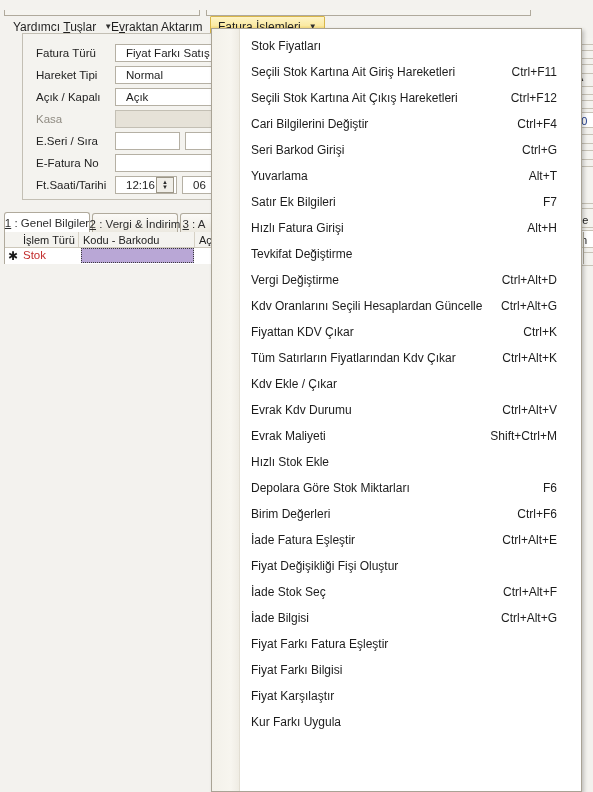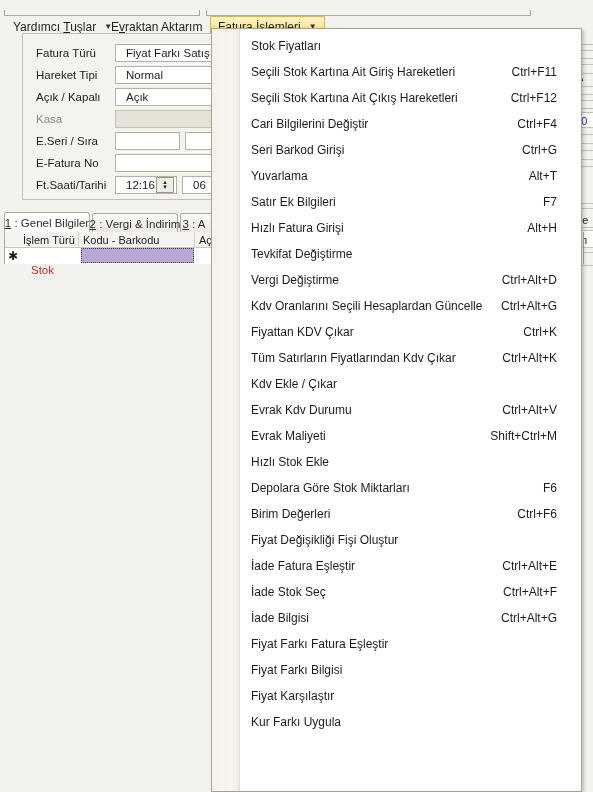--- a/index.html
+++ b/index.html
@@ -185,25 +185,24 @@
   .row-marker {
     position: absolute;
     left: 2px; top: 1px;
     width: 12px;
     font-size: 12px;
     color: #1b1b1b;
     text-align: center;
   }
   .cell-txt {
     position: absolute;
-    top: 16px;
+    top: 1px;
     font-size: 11.5px;
     color: #c22c2c;
     white-space: nowrap;
-    margin-left: 8px;
   }
   .cell-active {
     position: absolute;
     top: 0;
     height: 15px;
     background: #b9a7d6;
     border: 1px dotted #3a3a3a;
     box-sizing: border-box;
   }
 
@@ -474,27 +473,27 @@
       </div>
       <div class="mi">
         <span class="mi-label">Depolara Göre Stok Miktarları</span>
         <span class="mi-accel">F6</span>
       </div>
       <div class="mi">
         <span class="mi-label">Birim Değerleri</span>
         <span class="mi-accel">Ctrl+F6</span>
       </div>
       <div class="mi">
-        <span class="mi-label">Fiyat Değişikliği Fişi Oluştur</span>
-      </div>
-      <div class="mi">
         <span class="mi-label">İade Fatura Eşleştir</span>
         <span class="mi-accel">Ctrl+Alt+E</span>
       </div>
       <div class="mi">
+        <span class="mi-label">Fiyat Değişikliği Fişi Oluştur</span>
+      </div>
+      <div class="mi">
         <span class="mi-label">İade Stok Seç</span>
         <span class="mi-accel">Ctrl+Alt+F</span>
       </div>
       <div class="mi">
         <span class="mi-label">İade Bilgisi</span>
         <span class="mi-accel">Ctrl+Alt+G</span>
       </div>
       <div class="mi">
         <span class="mi-label">Fiyat Farkı Fatura Eşleştir</span>
       </div>

